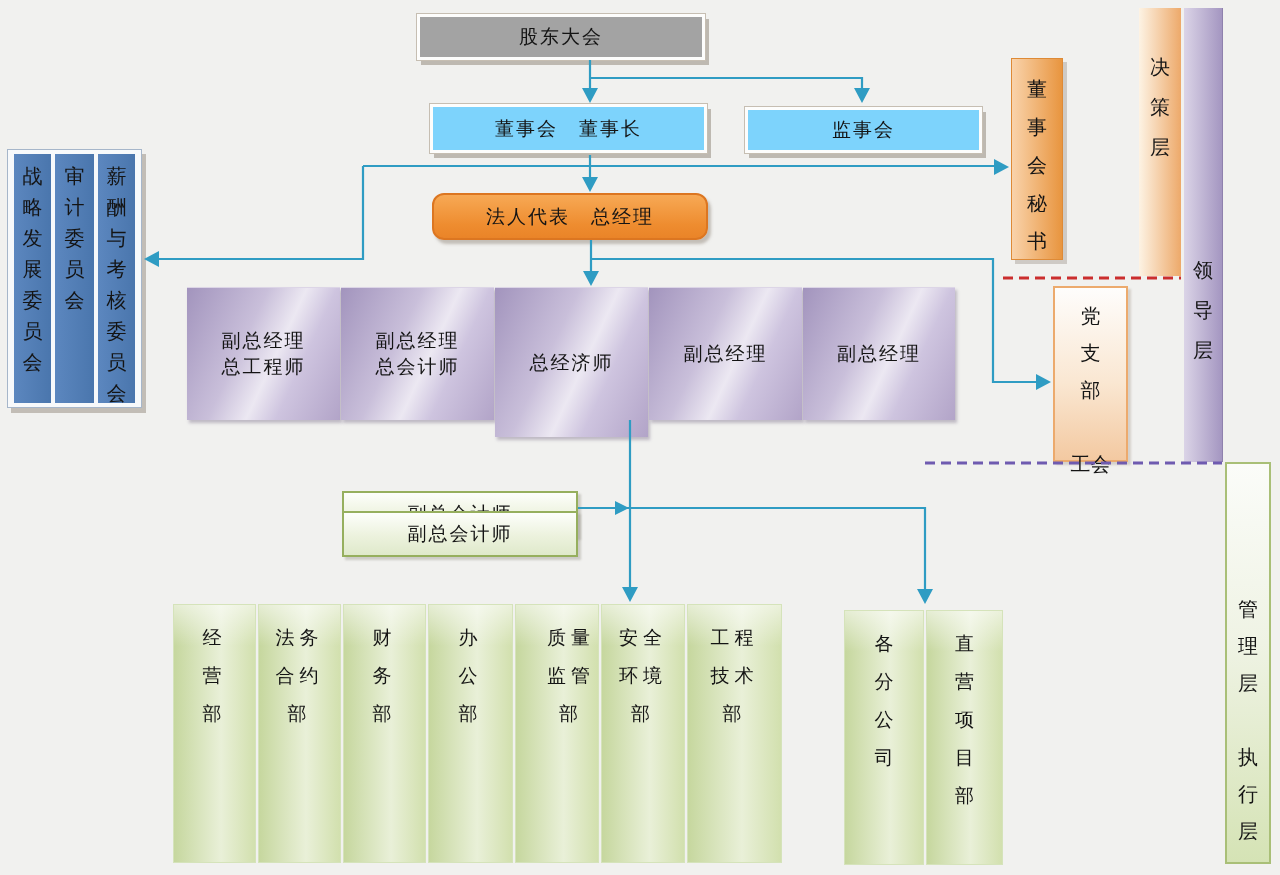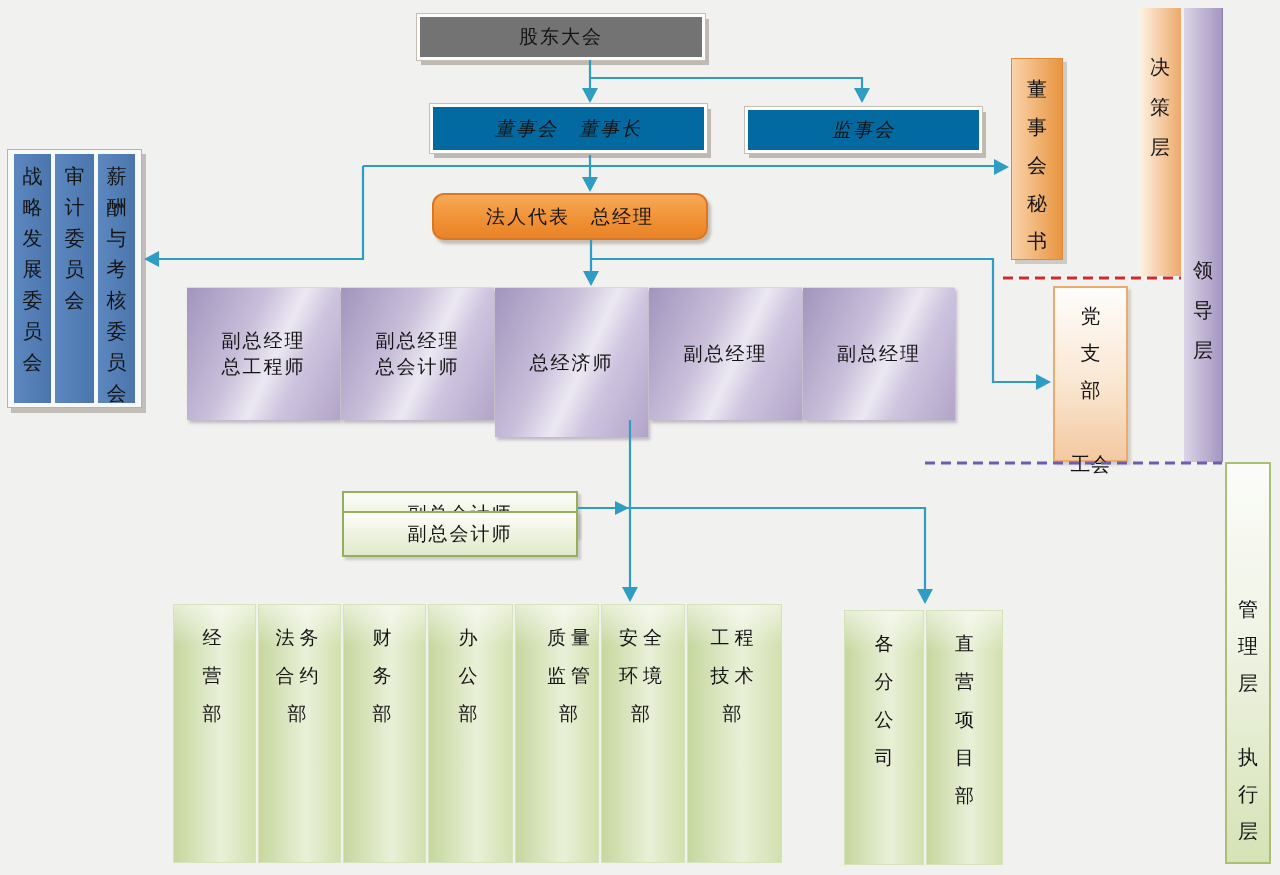--- a/index.html
+++ b/index.html
@@ -7,22 +7,22 @@
     position:relative;width:1280px;height:875px;background:#f1f1ef;overflow:hidden;
     font-family:"DejaVu Serif","Liberation Serif",serif;color:#141414;
   }
   .abs{position:absolute;box-sizing:border-box;}
   
   .framed{
     border:3px solid #fdfdfc;
     outline:1px solid #c6beb2;
     box-shadow:4px 5px 0 rgba(148,138,126,.55);
   }
-  .red-fill{background:#737373;}
-  .orange-fill{background:#0369a1;font-style:italic;}
+  .red-fill{background:#a3a3a3;}
+  .orange-fill{background:#7dd3fc;}
   .h-label{
     display:flex;align-items:center;justify-content:center;
     font-size:19px;letter-spacing:2px;white-space:pre;text-align:center;
   }
   .rounded-orange{
     background:linear-gradient(to bottom,#f7a955,#ee8c2f 70%,#ea8428);
     border:2px solid #dc7621;border-radius:12px;
     box-shadow:3px 4px 3px rgba(150,140,128,.5);
   }
   .secretary{

